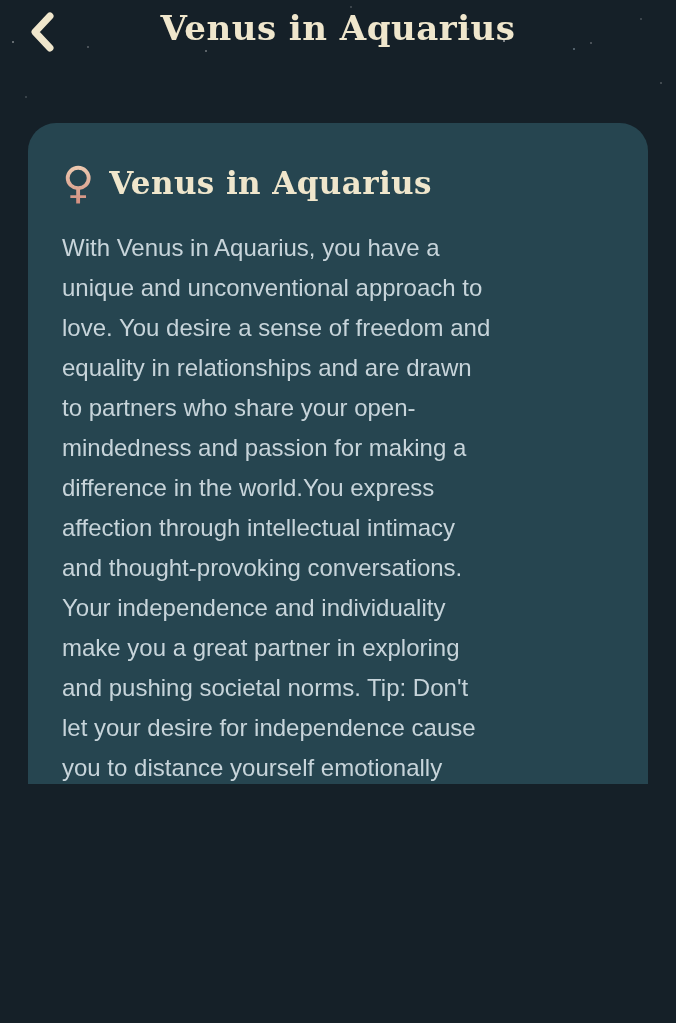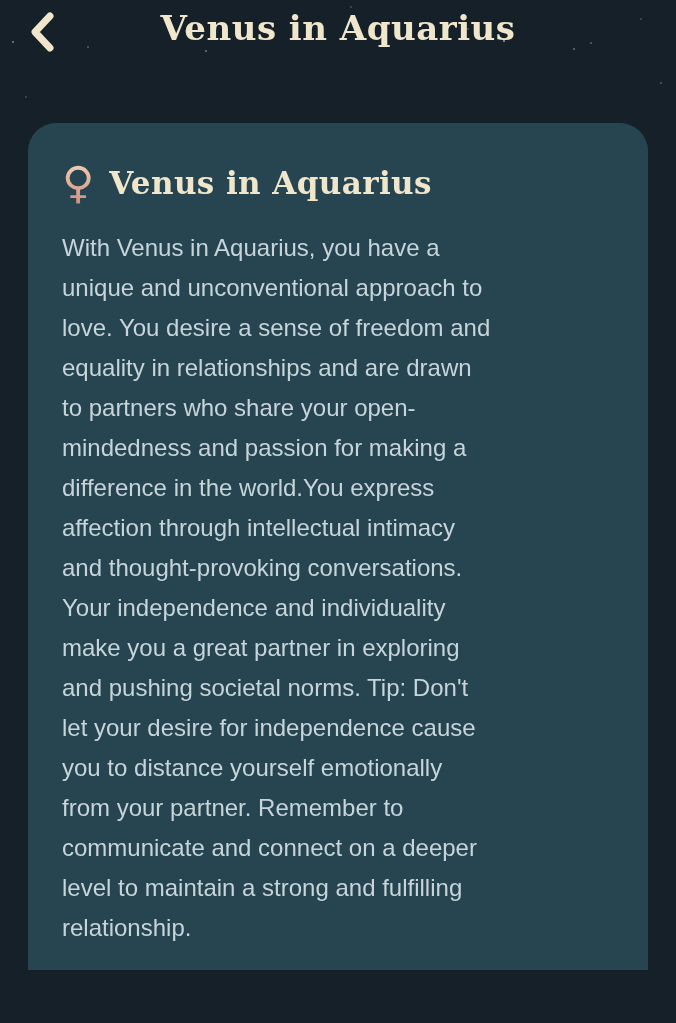--- a/index.html
+++ b/index.html
@@ -13,21 +13,21 @@
   }
   * { margin: 0; padding: 0; box-sizing: border-box; }
   html, body {
     width: 676px; height: 1023px;
     overflow: hidden;
     background: var(--background);
     font-family: "Liberation Sans", sans-serif;
   }
   .screen {
     position: relative;
-    width: 676px; height: 970px;
+    width: 676px; height: 784px;
     background: var(--background);
     overflow: hidden;
   }
   
   .stars {
     position: absolute; top: 0; left: 0;
     width: 2px; height: 2px; border-radius: 50%;
     background: transparent;
     box-shadow:
       12px 41px 0 rgba(255,255,255,0.45),

